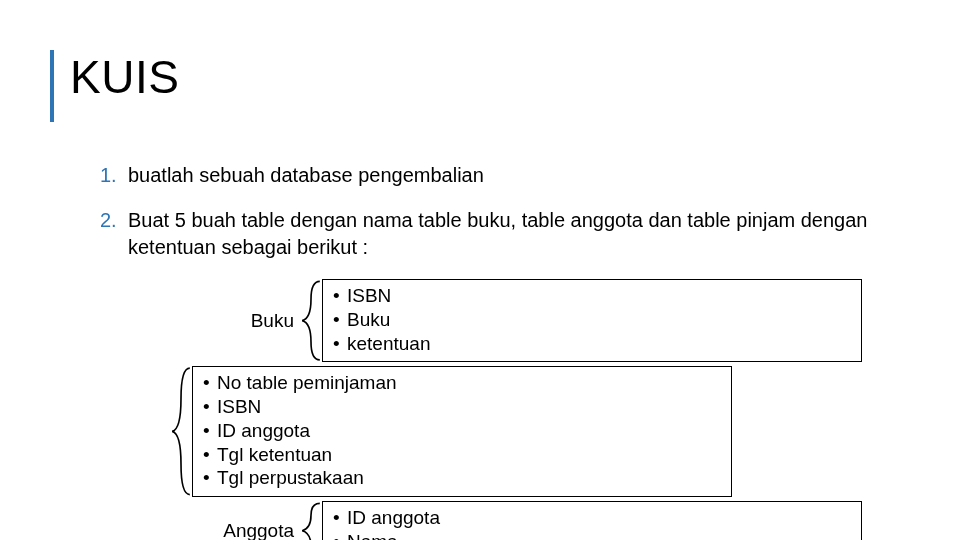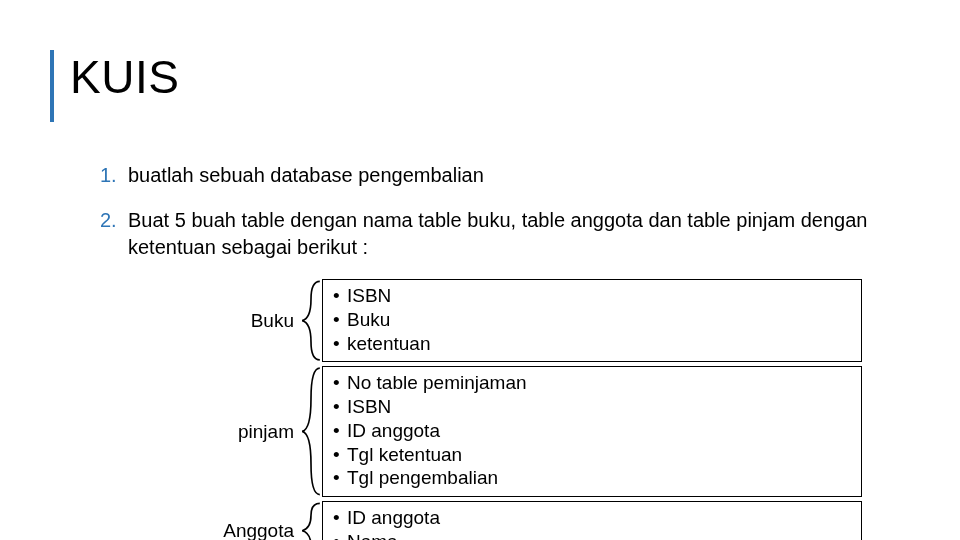--- a/index.html
+++ b/index.html
@@ -61,21 +61,20 @@
             <span>Buku</span>
           </div>
         <div class="bi">
             <span class="dot">•</span>
             <span>ketentuan</span>
           </div>
       </div>
     </div>
 
     <div class="trow">
-      <div class="tlabel">pinjam</div>
       <div class="brace">
         <svg viewBox="0 0 20 120" preserveAspectRatio="none">
             <path d="M18 2 Q10 2 10 30 Q10 58 2 60 Q10 62 10 90 Q10 118 18 118" fill="none" stroke="#000" stroke-width="1.5"></path>
           </svg>
       </div>
       <div class="tbox">
         <div class="bi">
             <span class="dot">•</span>
             <span>No table peminjaman</span>
           </div>
@@ -86,21 +85,21 @@
         <div class="bi">
             <span class="dot">•</span>
             <span>ID anggota</span>
           </div>
         <div class="bi">
             <span class="dot">•</span>
             <span>Tgl ketentuan</span>
           </div>
         <div class="bi">
             <span class="dot">•</span>
-            <span>Tgl pengembalian</span>
+            <span>Tgl perpustakaan</span>
           </div>
       </div>
     </div>
 
     <div class="trow">
       <div class="tlabel">Anggota</div>
       <div class="brace">
         <svg viewBox="0 0 20 50" preserveAspectRatio="none">
             <path d="M18 2 Q10 2 10 12 Q10 23 2 25 Q10 27 10 38 Q10 48 18 48" fill="none" stroke="#000" stroke-width="1.5"></path>
           </svg>

